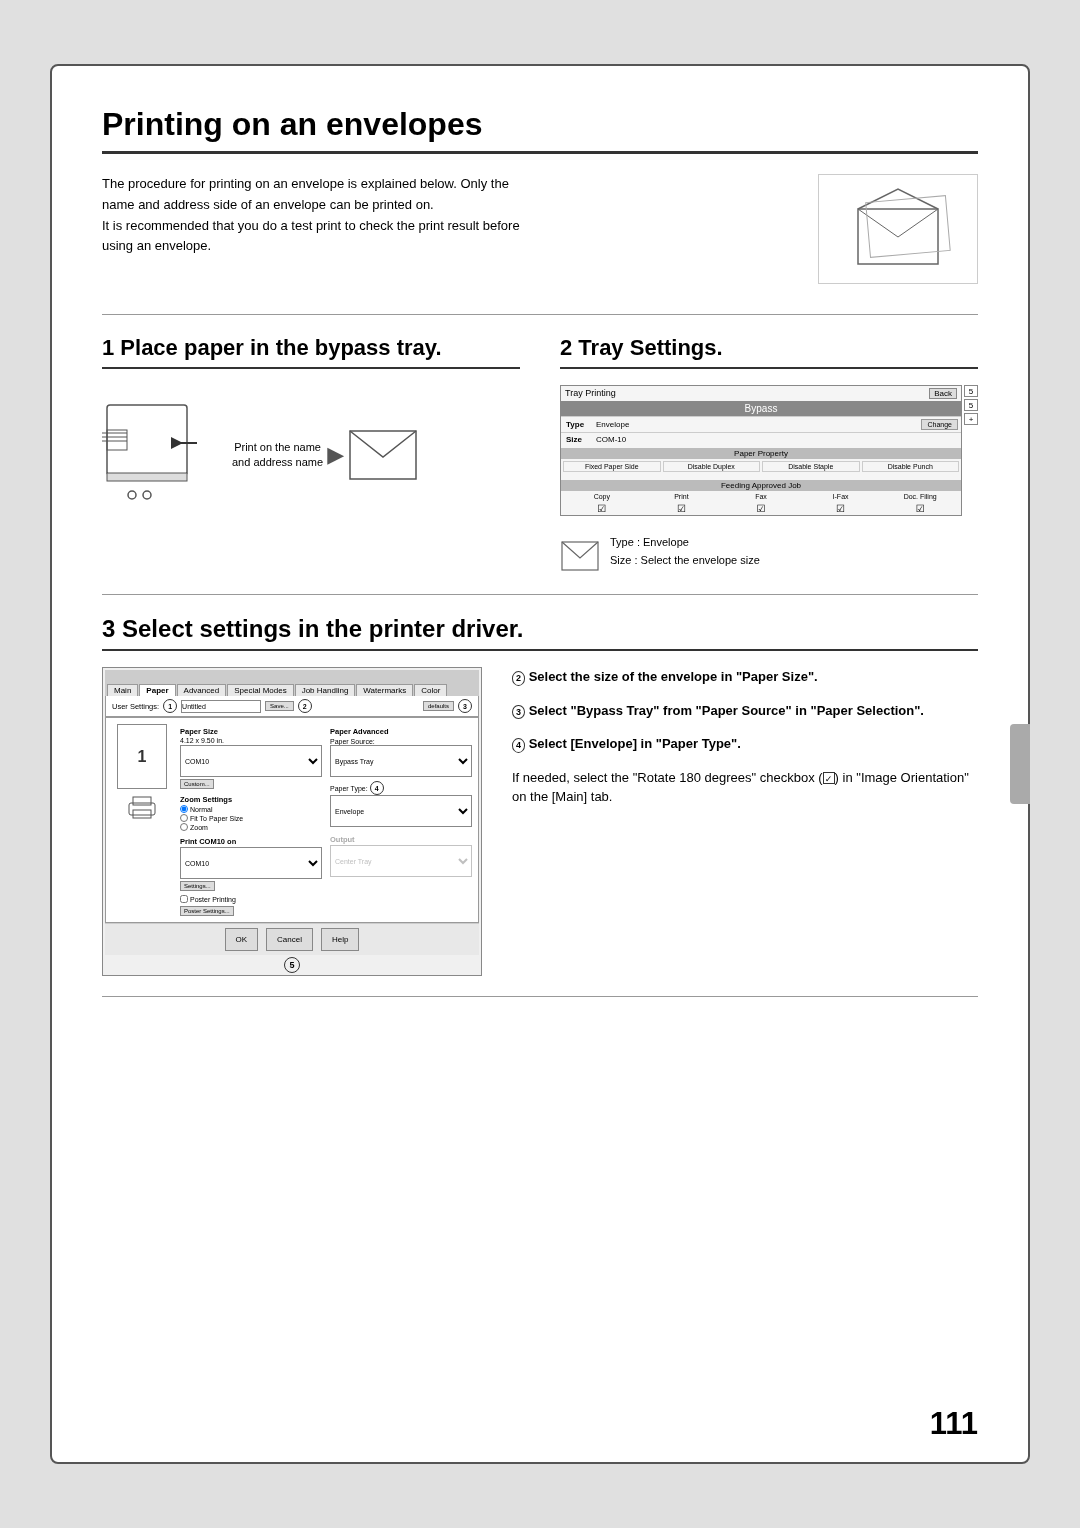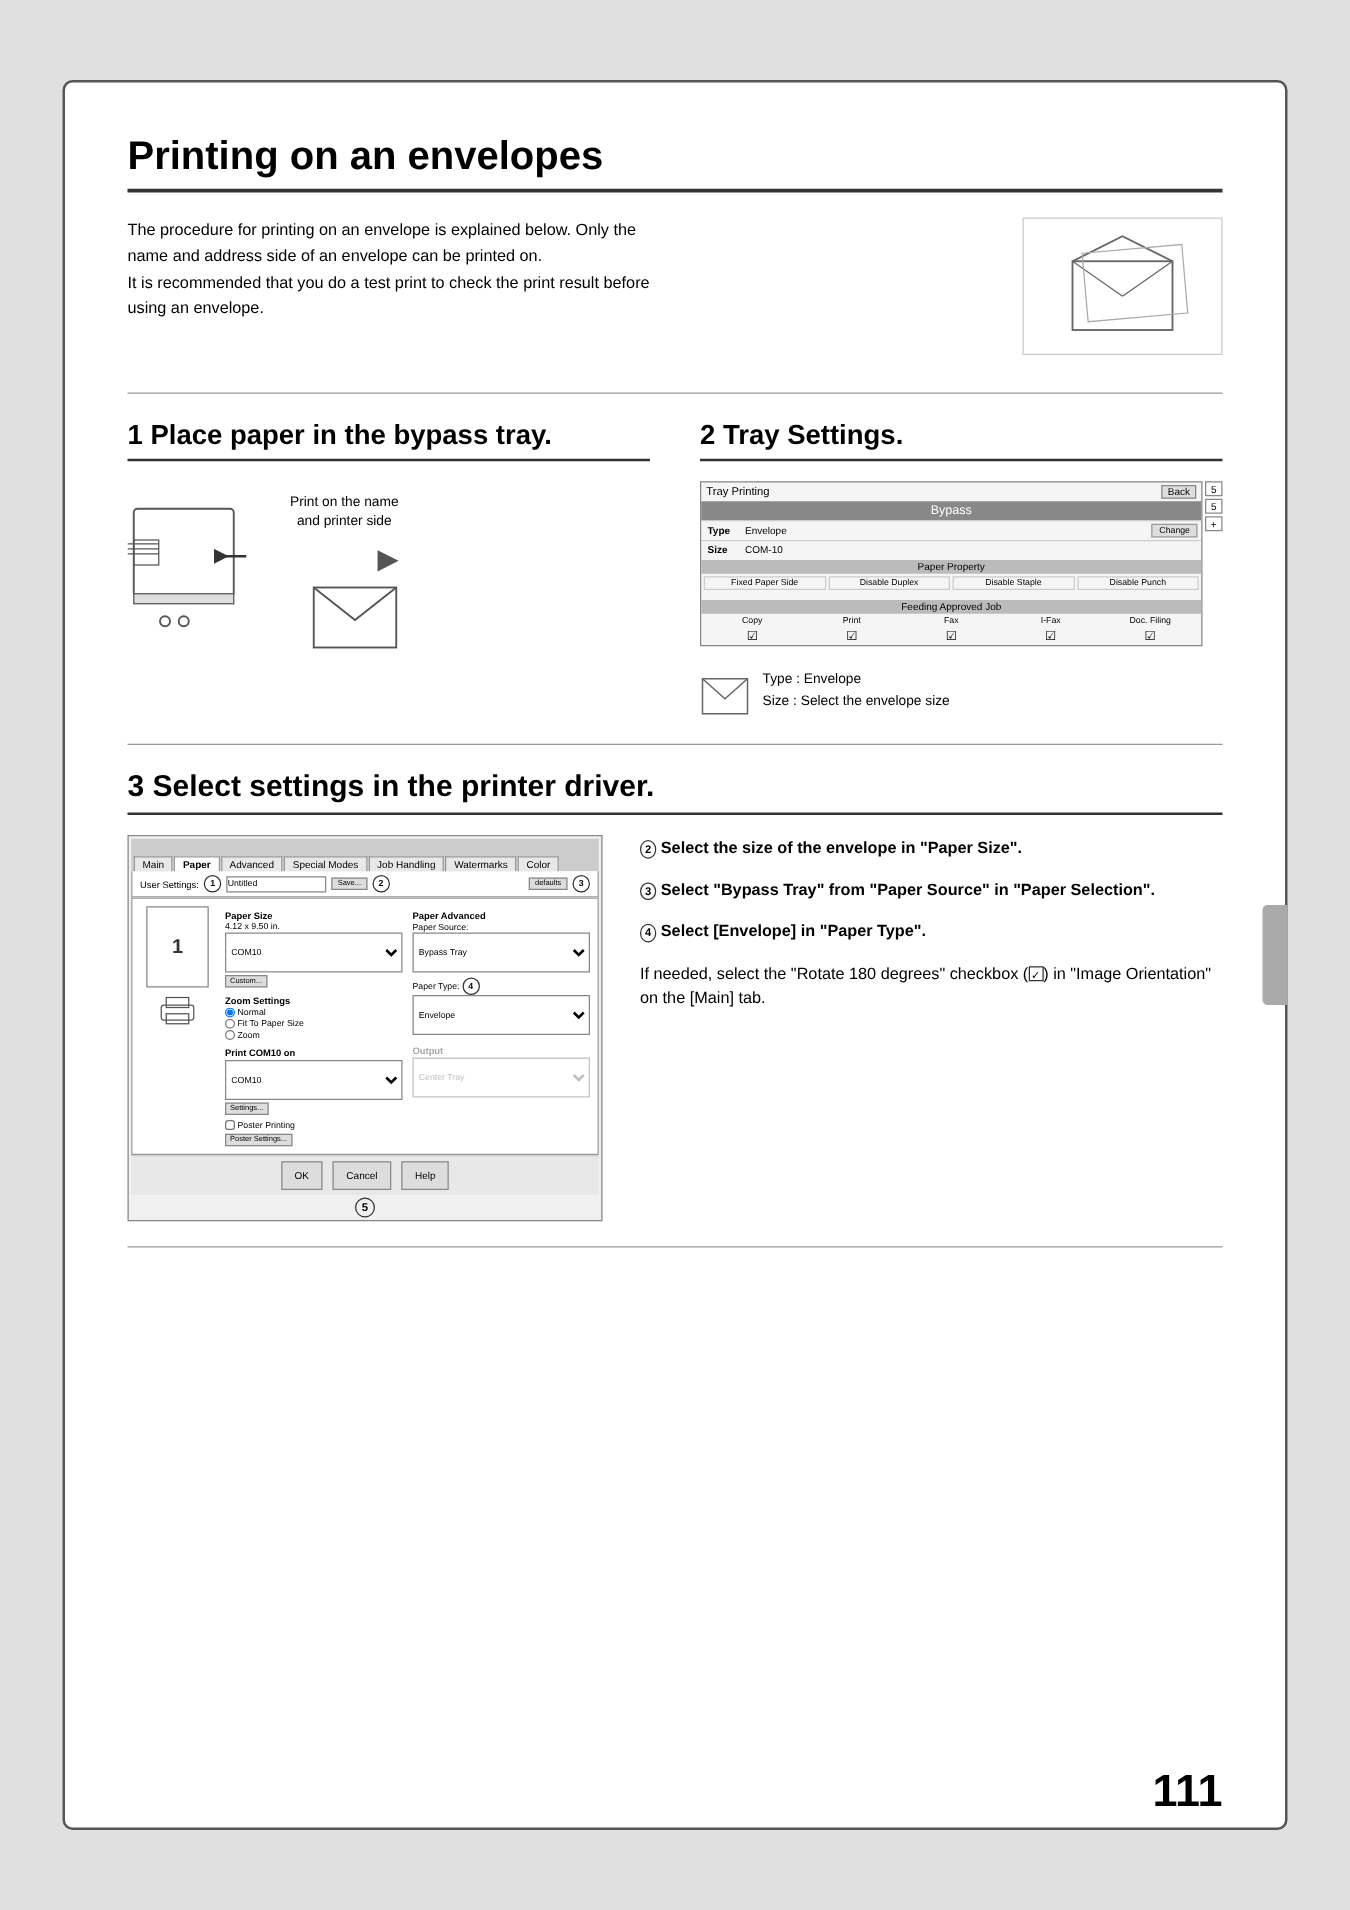--- a/index.html
+++ b/index.html
@@ -292,23 +292,23 @@
     }
     .instruction-item {
       margin-bottom: 14px;
       line-height: 1.5;
     }
     .instruction-item strong {
       font-weight: bold;
     }
     .page-number {
       position: absolute;
-      bottom: 8px;
+      bottom: 20px;
       right: 50px;
-      font-size: 36px;
+      font-size: 31px;
       font-weight: bold;
     }
     .tray-outer {
       display: flex;
     }
     .tray-main {
       flex: 1;
     }
     .annotation-bubble {
       display: inline-block;
@@ -383,24 +383,24 @@
           <circle cx="45" cy="100" r="4" fill="none" stroke="#555" stroke-width="1.5"></circle>
 
           <path d="M95 48 L75 48" stroke="#333" stroke-width="2" marker-end="url(#arrowLeft)"></path>
           <defs>
             <marker id="arrowLeft" markerWidth="6" markerHeight="6" refX="3" refY="3" orient="auto">
               <path d="M6,0 L0,3 L6,6 Z" fill="#333"></path>
             </marker>
           </defs>
         </svg>
 
-        <div style="display:flex; flex-direction:column; align-items:flex-end; gap:4px;">
+        <div style="display:flex; flex-direction:row; align-items:center; gap:4px;">
           <div class="print-label">
             <div>Print on the name</div>
-            <div>and printer side</div>
+            <div>and address name</div>
           </div>
 
           <div style="font-size:22px; color:#555; margin:4px 0;">▶</div>
 
           <svg width="70" height="52" viewBox="0 0 70 52">
             <rect x="2" y="2" width="66" height="48" fill="none" stroke="#555" stroke-width="1.5"></rect>
             <path d="M2 2 L35 28 L68 2" fill="none" stroke="#555" stroke-width="1.5"></path>
           </svg>
         </div>
       </div>

